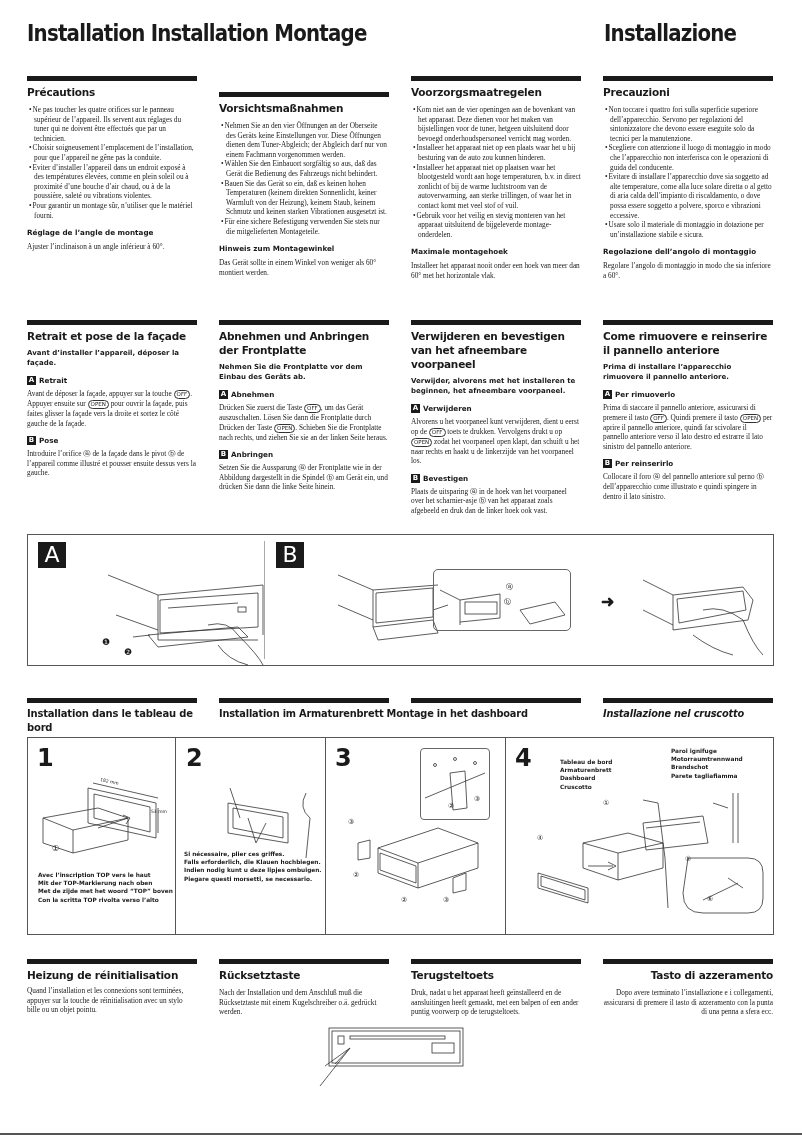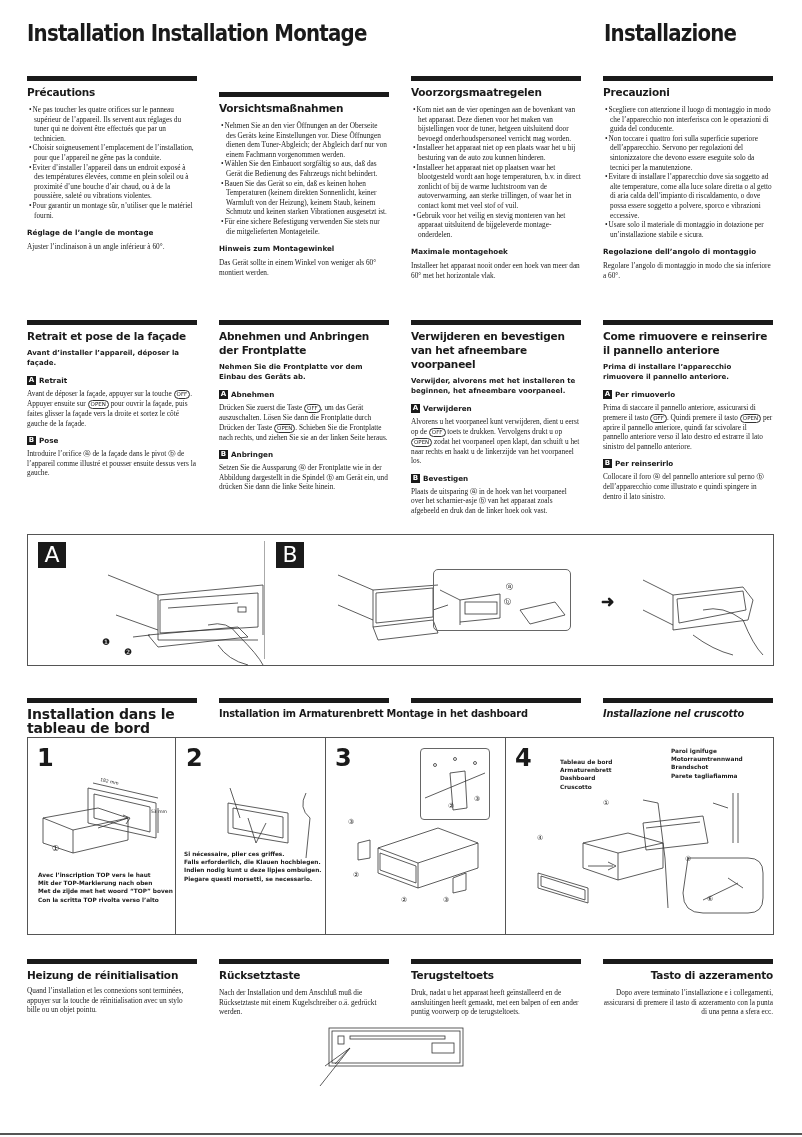--- a/index.html
+++ b/index.html
@@ -69,22 +69,22 @@
     <li>Gebruik voor het veilig en stevig monteren van het apparaat uitsluitend de bijgeleverde montage-onderdelen.</li>
   </ul>
   <div class="h3">Maximale montagehoek</div>
   <p class="body">Installeer het apparaat nooit onder een hoek van meer dan 60° met het horizontale vlak.</p>
 </div>
 
 <div class="col" style="left:603px; top:76px;">
   <div class="rule"></div>
   <div class="h2">Precauzioni</div>
   <ul class="bul">
+    <li>Non toccare i quattro fori sulla superficie superiore dell’apparecchio. Servono per regolazioni del sintonizzatore che devono essere eseguite solo da tecnici per la manutenzione.</li>
     <li>Scegliere con attenzione il luogo di montaggio in modo che l’apparecchio non interferisca con le operazioni di guida del conducente.</li>
-    <li>Non toccare i quattro fori sulla superficie superiore dell’apparecchio. Servono per regolazioni del sintonizzatore che devono essere eseguite solo da tecnici per la manutenzione.</li>
     <li>Evitare di installare l’apparecchio dove sia soggetto ad alte temperature, come alla luce solare diretta o al getto di aria calda dell’impianto di riscaldamento, o dove possa essere soggetto a polvere, sporco e vibrazioni eccessive.</li>
     <li>Usare solo il materiale di montaggio in dotazione per un’installazione stabile e sicura.</li>
   </ul>
   <div class="h3">Regolazione dell’angolo di montaggio</div>
   <p class="body">Regolare l’angolo di montaggio in modo che sia inferiore a 60°.</p>
 </div>
 
 <div class="col" style="left:27px; top:320px;">
   <div class="rule"></div>
   <div class="h2">Retrait et pose de la façade</div>
@@ -184,21 +184,21 @@
   <span class="abs" style="left:573px; top:57px; font-size:16px; font-weight:bold;">➜</span>
   <svg style="left:615px; top:30px;" width="110" height="90">
     <path d="M0 15 L30 30 M0 45 L30 60 M30 30 L30 65 L105 55 L110 35 L100 22 L30 30"></path>
     <path d="M34 34 L100 26 L103 45 L36 58 Z"></path>
     <path d="M60 45 Q80 40 100 55 Q110 80 120 90 M50 70 Q70 85 90 90"></path>
   </svg>
 </div>
 
 <div class="col" style="left:27px; top:698px;">
   <div class="rule"></div>
-  <div class="h2" style="font-size:14px;">Installation dans le tableau de bord</div>
+  <div class="h2" style="font-size:10px;">Installation dans le tableau de bord</div>
 </div>
 <div class="abs" style="left:219px; top:698px; width:362px;">
   <div style="display:flex; gap:22px;">
       <div class="rule" style="width:170px;"></div>
       <div class="rule" style="width:170px;"></div>
     </div>
   <div class="h2" style="font-size:9.8px;">Installation im Armaturenbrett Montage in het dashboard</div>
 </div>
 <div class="col" style="left:603px; top:698px;font-style:italic;">
   <div class="rule"></div>

